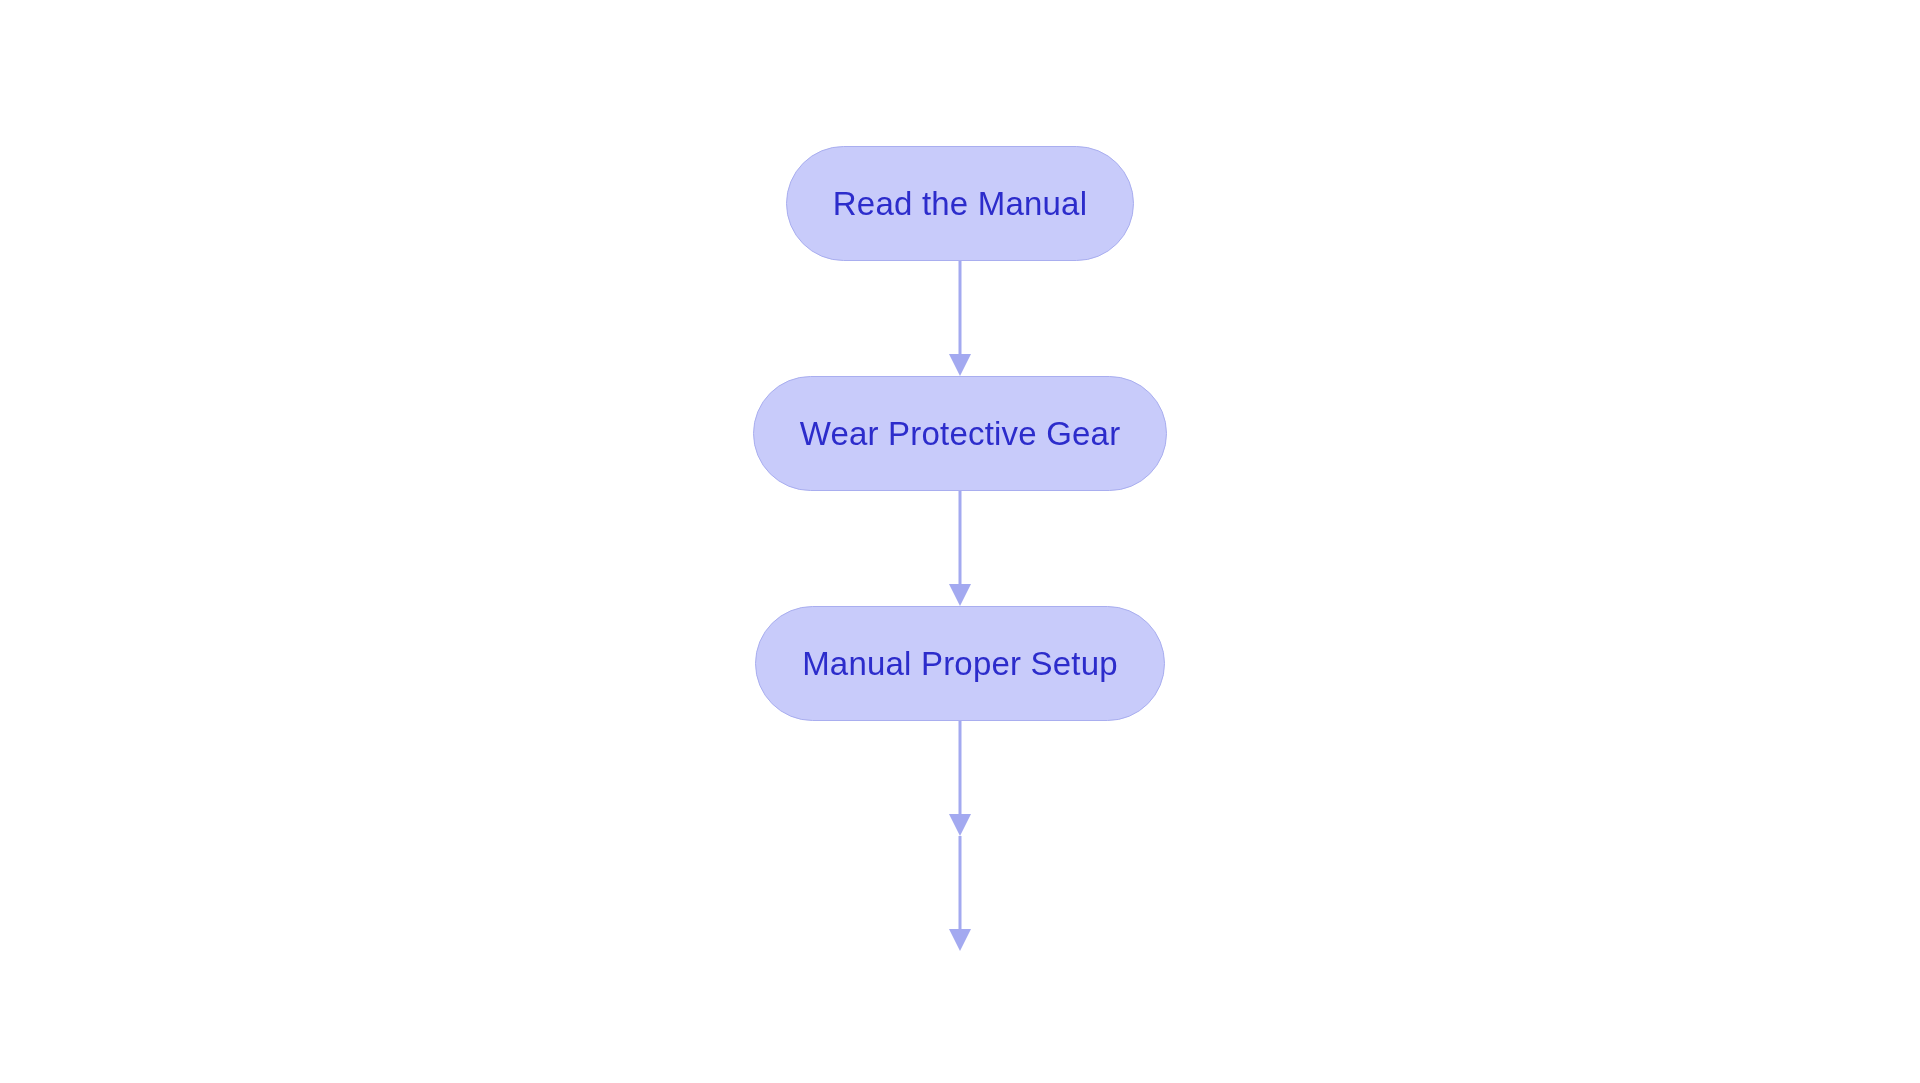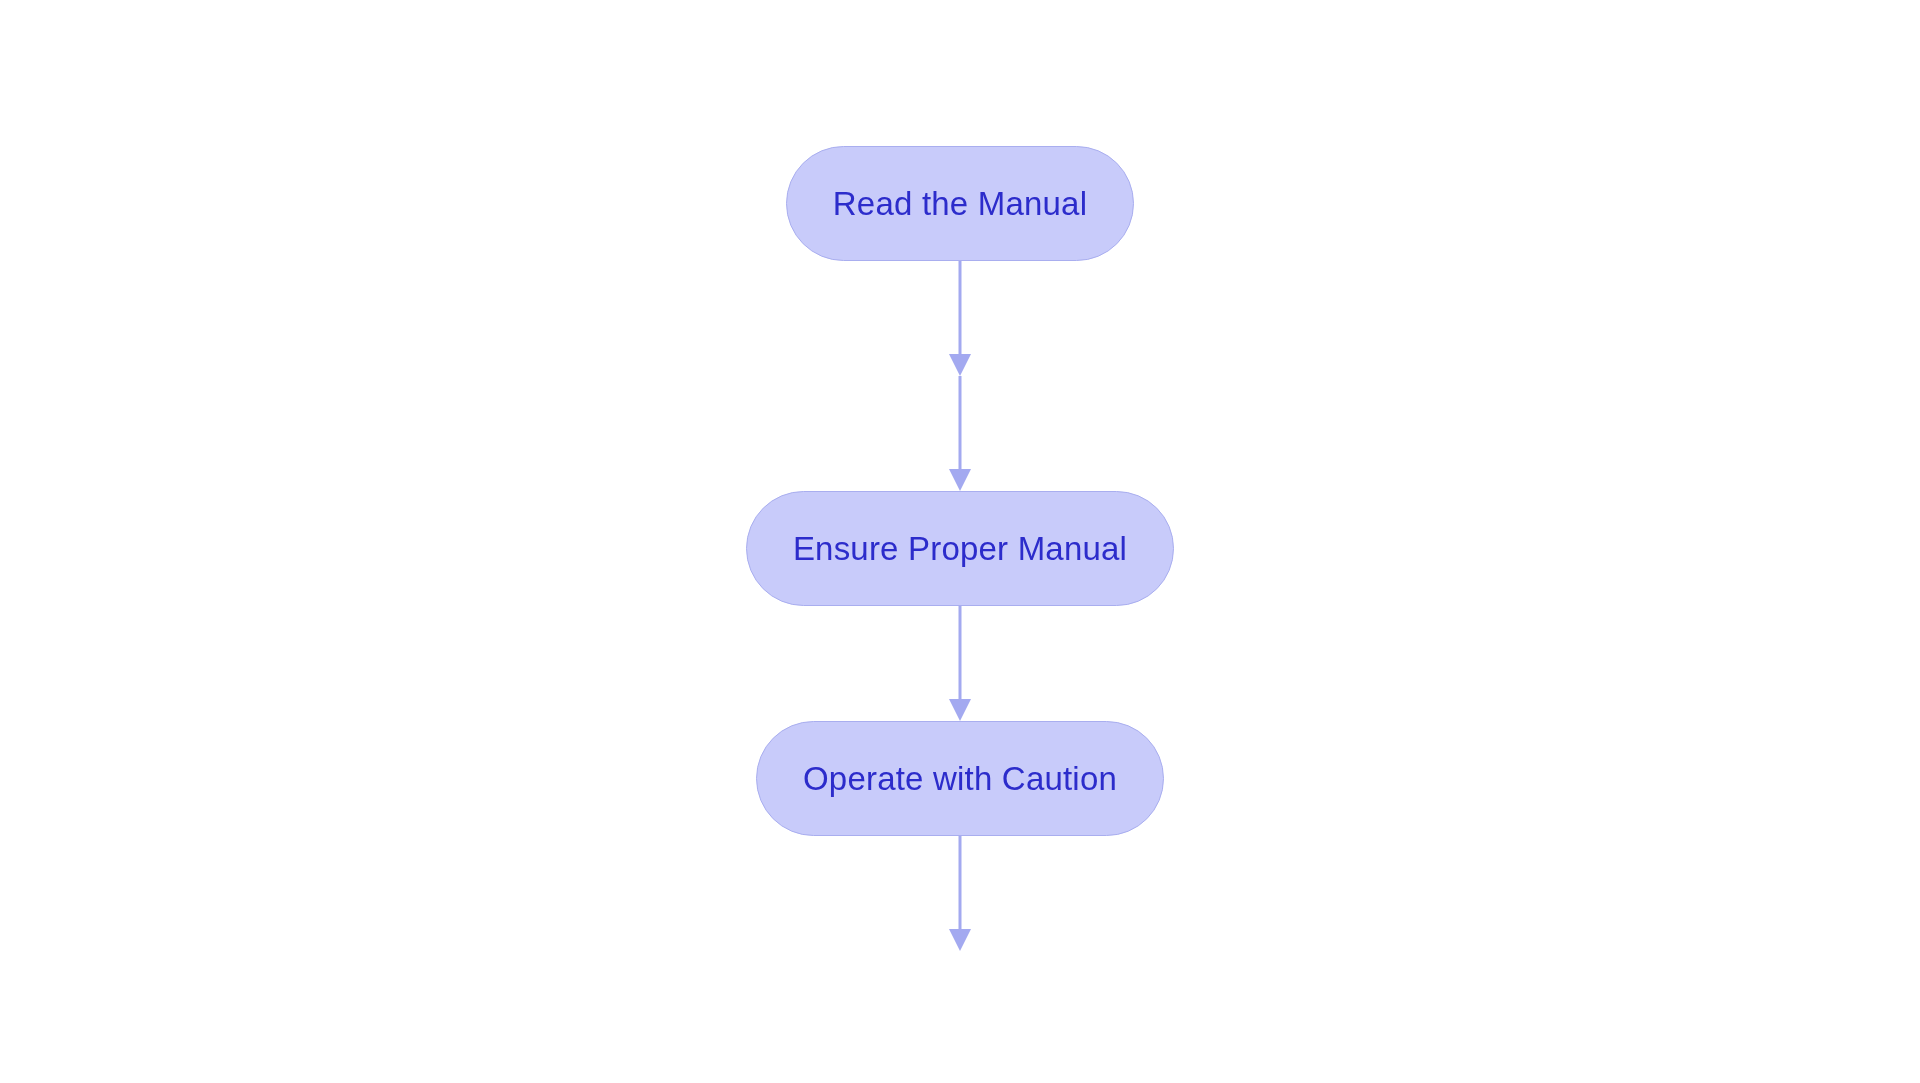--- a/index.html
+++ b/index.html
@@ -97,38 +97,38 @@
 
     <div class="node">
       <span class="node-label">Read the Manual</span>
     </div>
 
     <div class="connector">
       <div class="stem"></div>
       <div class="head"></div>
     </div>
 
-
-    <div class="connector">
-      <div class="stem"></div>
-      <div class="head"></div>
-    </div>
-
     <div class="node">
-      <span class="node-label">Ensure Proper Manual</span>
+      <span class="node-label">Wear Protective Gear</span>
     </div>
 
     <div class="connector">
       <div class="stem"></div>
       <div class="head"></div>
     </div>
 
     <div class="node">
-      <span class="node-label">Operate with Caution</span>
+      <span class="node-label">Manual Proper Setup</span>
     </div>
+
+    <div class="connector">
+      <div class="stem"></div>
+      <div class="head"></div>
+    </div>
+
 
     <div class="connector">
       <div class="stem"></div>
       <div class="head"></div>
     </div>
 
 
   </div>
 </div>
 

